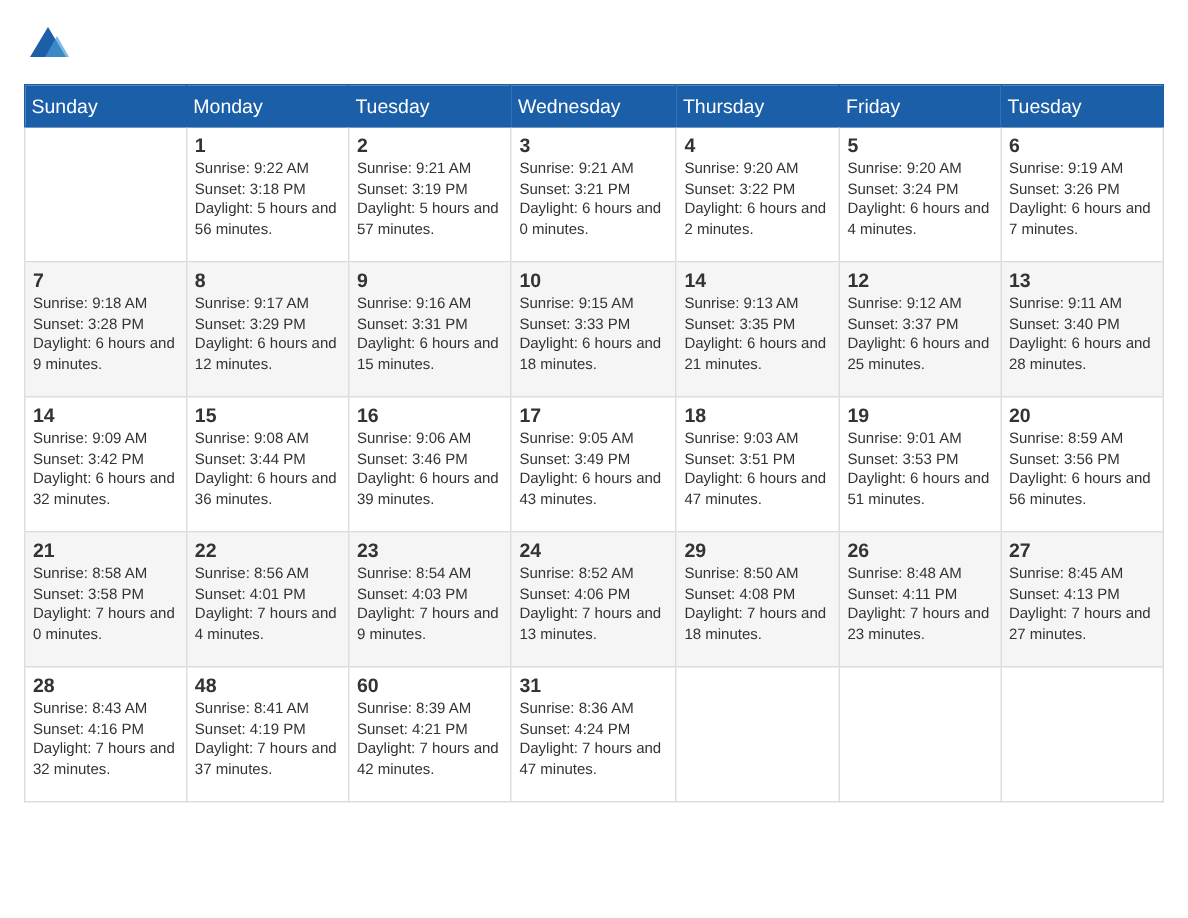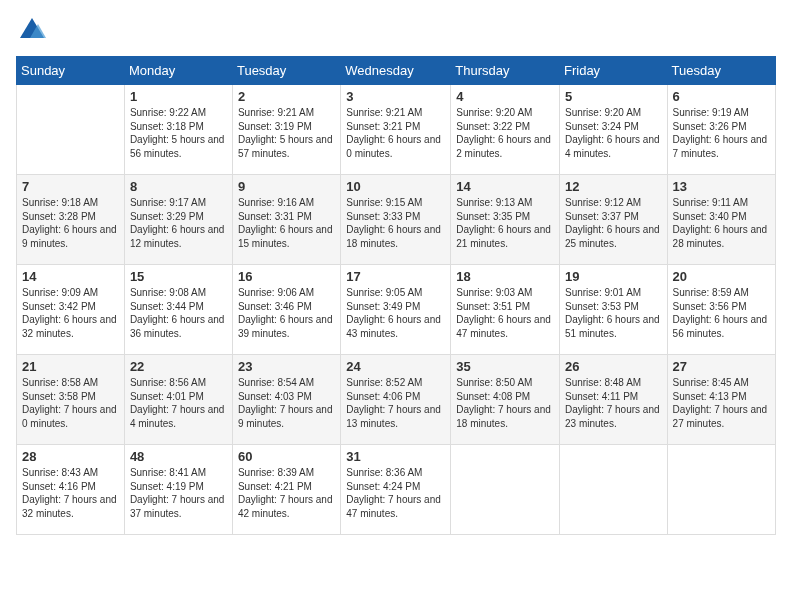--- a/index.html
+++ b/index.html
@@ -222,21 +222,21 @@
         </td>
         <td>
           <div class="day-num">23</div>
           <div class="cell-text">Sunrise: 8:54 AM<br>Sunset: 4:03 PM<br>Daylight: 7 hours and 9 minutes.</div>
         </td>
         <td>
           <div class="day-num">24</div>
           <div class="cell-text">Sunrise: 8:52 AM<br>Sunset: 4:06 PM<br>Daylight: 7 hours and 13 minutes.</div>
         </td>
         <td>
-          <div class="day-num">35</div>
+          <div class="day-num">29</div>
           <div class="cell-text">Sunrise: 8:50 AM<br>Sunset: 4:08 PM<br>Daylight: 7 hours and 18 minutes.</div>
         </td>
         <td>
           <div class="day-num">26</div>
           <div class="cell-text">Sunrise: 8:48 AM<br>Sunset: 4:11 PM<br>Daylight: 7 hours and 23 minutes.</div>
         </td>
         <td>
           <div class="day-num">27</div>
           <div class="cell-text">Sunrise: 8:45 AM<br>Sunset: 4:13 PM<br>Daylight: 7 hours and 27 minutes.</div>
         </td>

